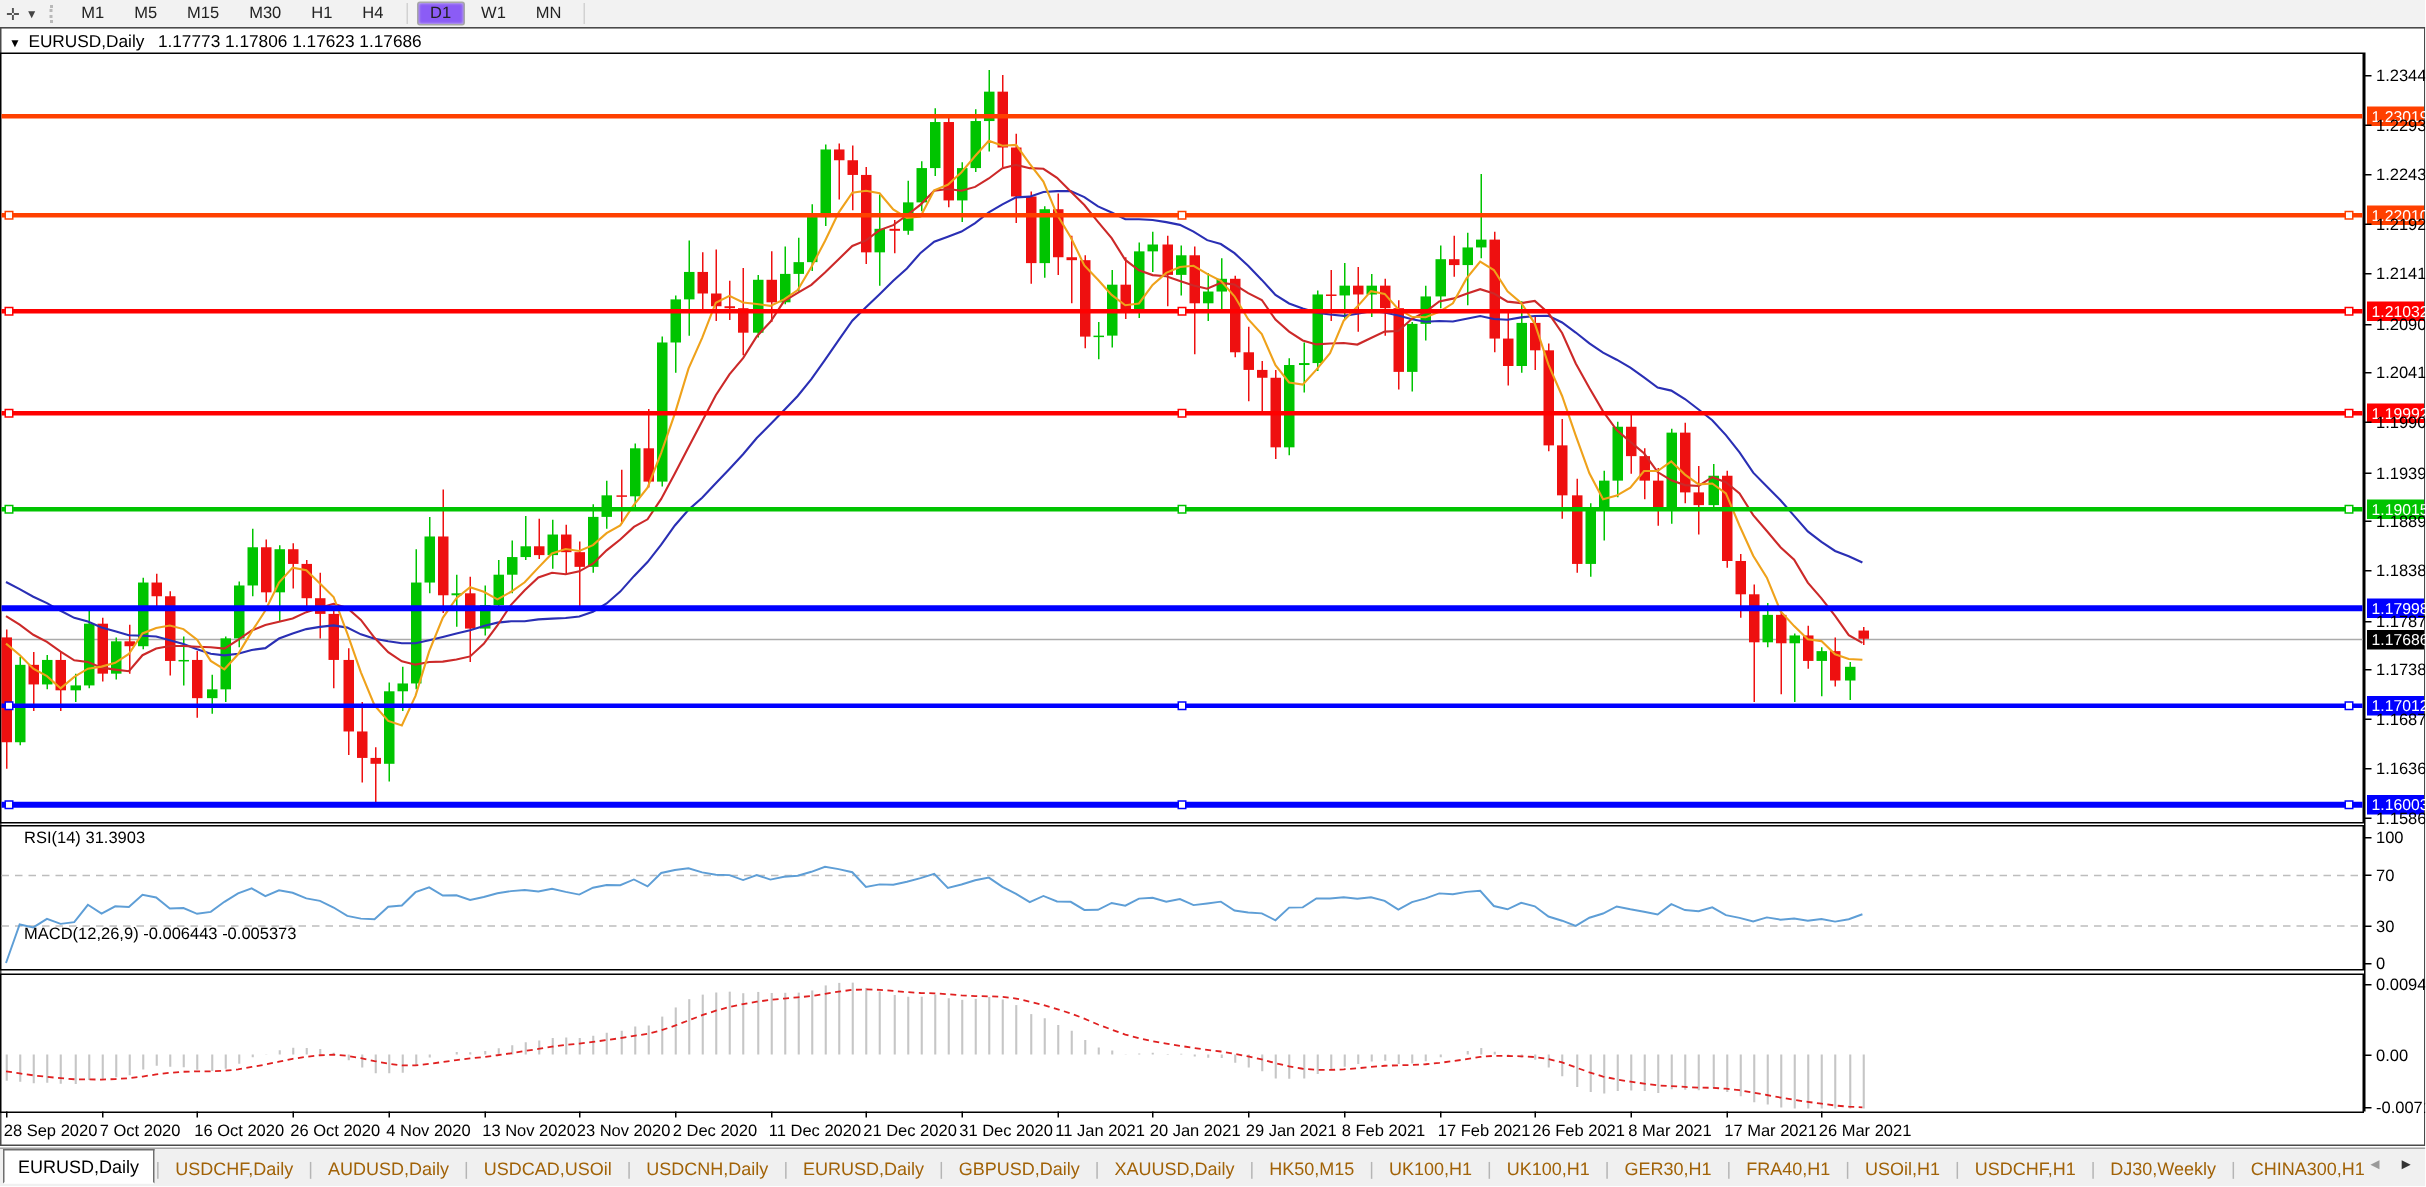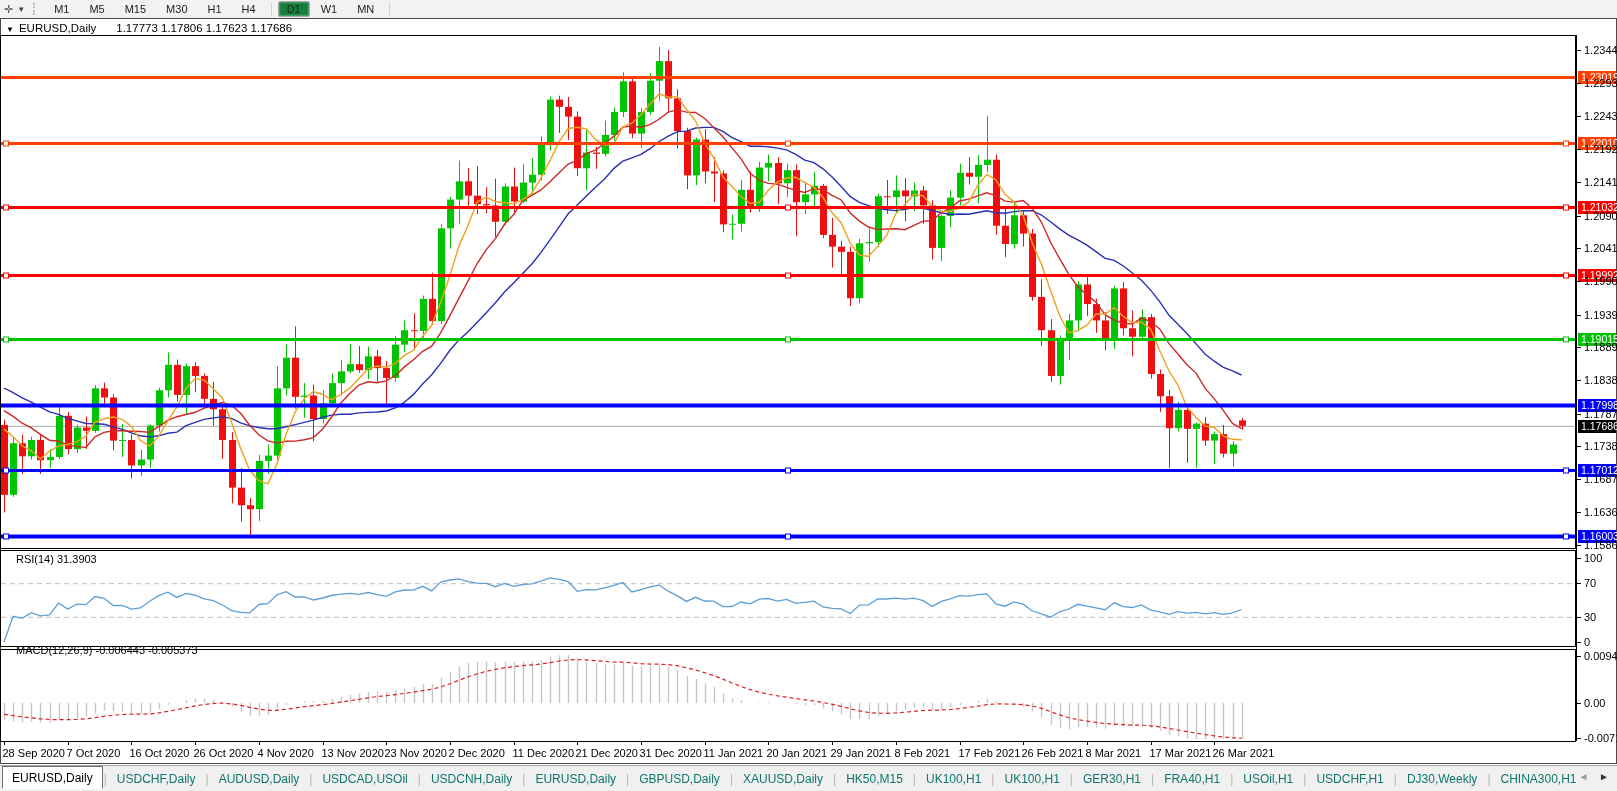--- a/index.html
+++ b/index.html
@@ -6,33 +6,33 @@
   #screen{position:relative;width:1617px;height:791px;overflow:hidden;background:#fff;
           font-family:"Liberation Sans",sans-serif;-webkit-font-smoothing:none;}
   
   .toolbar{position:absolute;left:0;top:0;width:1617px;height:18px;background:#f2f2f2;
            border-bottom:1px solid #c9c9c9;display:flex;align-items:center;font-size:11px;color:#333;}
   .tb-icon{padding:0 4px;color:#555;font-size:11px;cursor:default;}
   .tb-caret{font-size:8px;color:#444;padding-right:4px;}
   .grip{width:5px;height:12px;margin:0 4px;border-left:2px dotted #b9b9b9;}
   .vsep{width:1px;height:14px;background:#d2d2d2;margin:0 5px;}
   .tfbtn{padding:1px 8px;margin:0 1px;border:1px solid transparent;border-radius:2px;color:#222;}
-  .tfbtn.active{background:#15803d;border-color:#a8a8a8;box-shadow:inset 0 0 2px #ddd;}
+  .tfbtn.active{background:#8b5cf6;border-color:#a8a8a8;box-shadow:inset 0 0 2px #ddd;}
   
   .chart-title{position:absolute;left:6px;top:22px;font-size:11.5px;color:#000;z-index:5;background:transparent;}
   .chart-title .tri{font-size:8px;margin-right:5px;color:#000;}
-  .chart-title .num{margin-left:20px;}
+  .chart-title .num{margin-left:9px;}
   
   .ind-label{position:absolute;left:4px;font-size:11px;color:#000;z-index:5;padding-left:12px;}
   svg{position:absolute;left:0;top:0;}
   
   .tabbar{position:absolute;left:0;top:765px;width:1617px;height:26px;background:#f0f0f0;
           border-top:1px solid #a5a5a5;display:flex;align-items:center;font-size:12px;color:#333;
           padding-left:2px;box-sizing:border-box;}
-  .tab{padding:3px 9px;white-space:nowrap;color:#0f766e;cursor:default;}
+  .tab{padding:3px 9px;white-space:nowrap;color:#a16207;cursor:default;}
   .tab.active{background:#fff;border:1px solid #6e6e6e;border-bottom:1px solid #fff;color:#000;
               margin-top:-2px;padding-top:4px;}
   .tabsep{color:#b5b5b5;padding:0 1px;}
   .tab-scroll{position:absolute;right:4px;top:5px;font-size:10px;color:#333;}
   .tab-scroll span{padding:0 4px;}
   .tab-scroll .dim{color:#9a9a9a;}
 </style>
 </head>
 <body>
 
@@ -614,21 +614,21 @@
       <text x="1212.5" y="757" font-size="11" font-family="Liberation Sans, sans-serif" fill="#000">26 Mar 2021</text>
     </svg>
 
   <div class="chart-title">
     <span class="tri">▼</span><span>EURUSD,Daily</span><span class="num">1.17773 1.17806 1.17623 1.17686</span>
   </div>
 
   <div class="ind-label" style="top:553px">
     <span>RSI(14)</span>&nbsp;<span>31.3903</span>
   </div>
-  <div class="ind-label" style="top:644px">
+  <div class="ind-label" style="top:617px">
     <span>MACD(12,26,9)</span>&nbsp;<span>-0.006443 -0.005373</span>
   </div>
 
   <div class="tabbar">
     <div id="tabs-list" style="display:flex;align-items:center;">
         <span class="tab active">EURUSD,Daily</span>
         <span class="tabsep">|</span>
         <span class="tab">USDCHF,Daily</span>
         <span class="tabsep">|</span>
         <span class="tab">AUDUSD,Daily</span>

